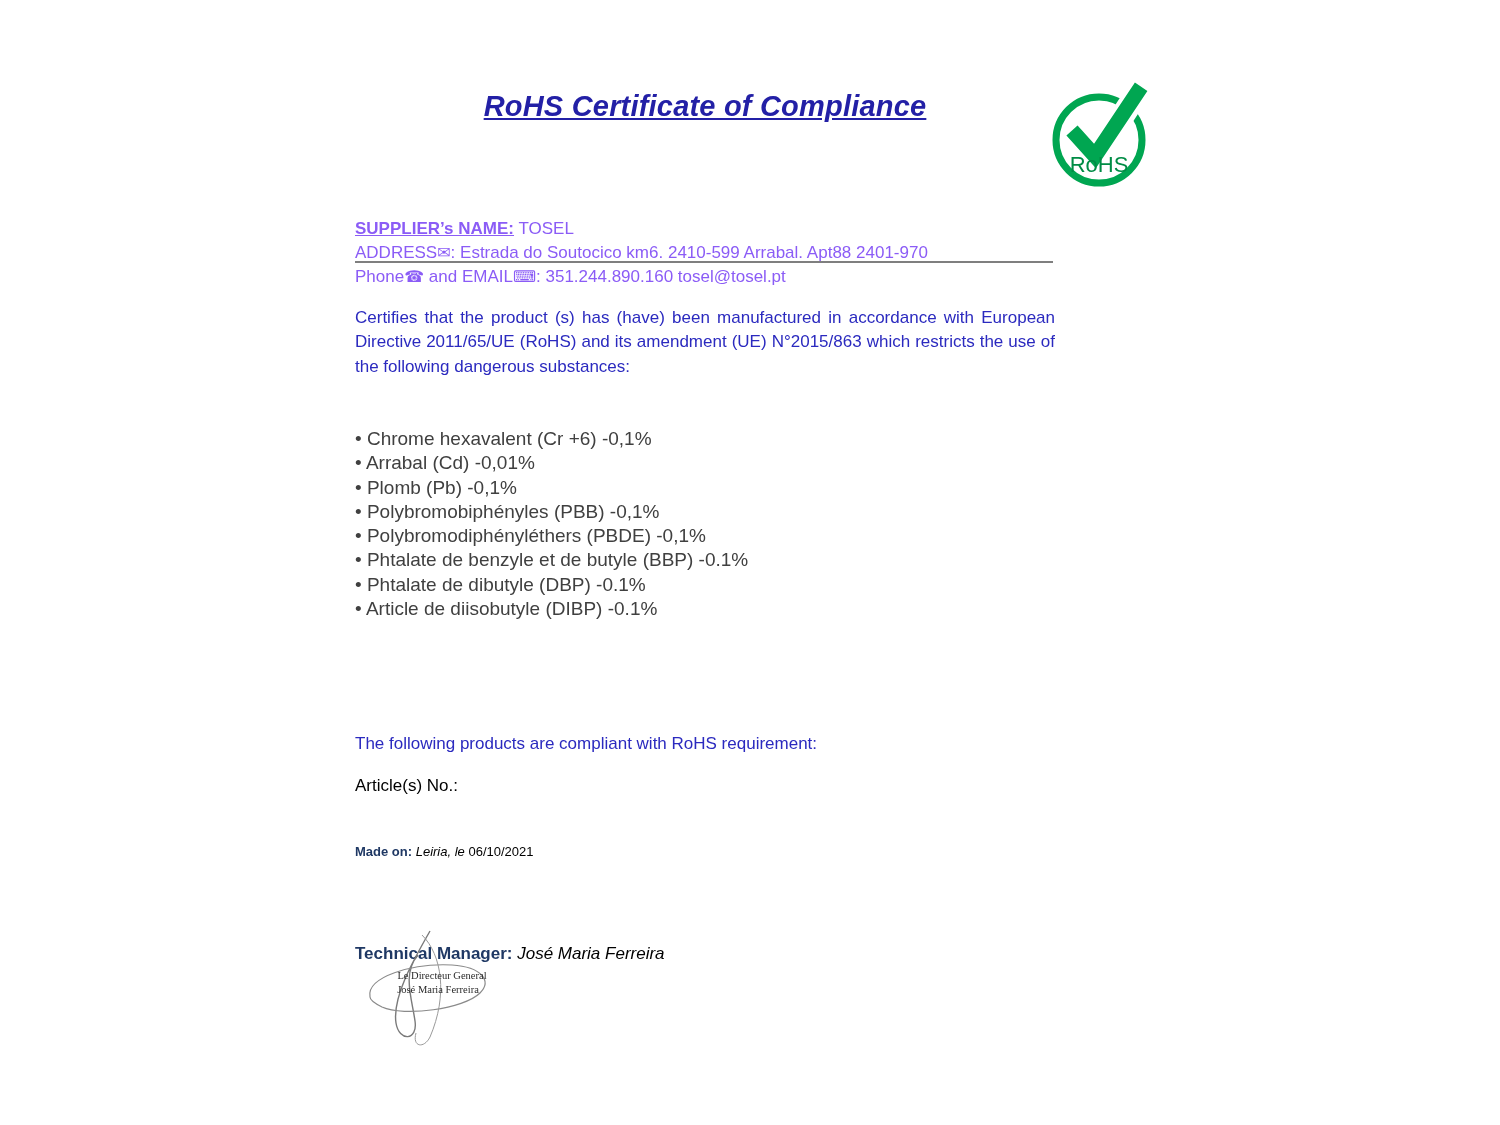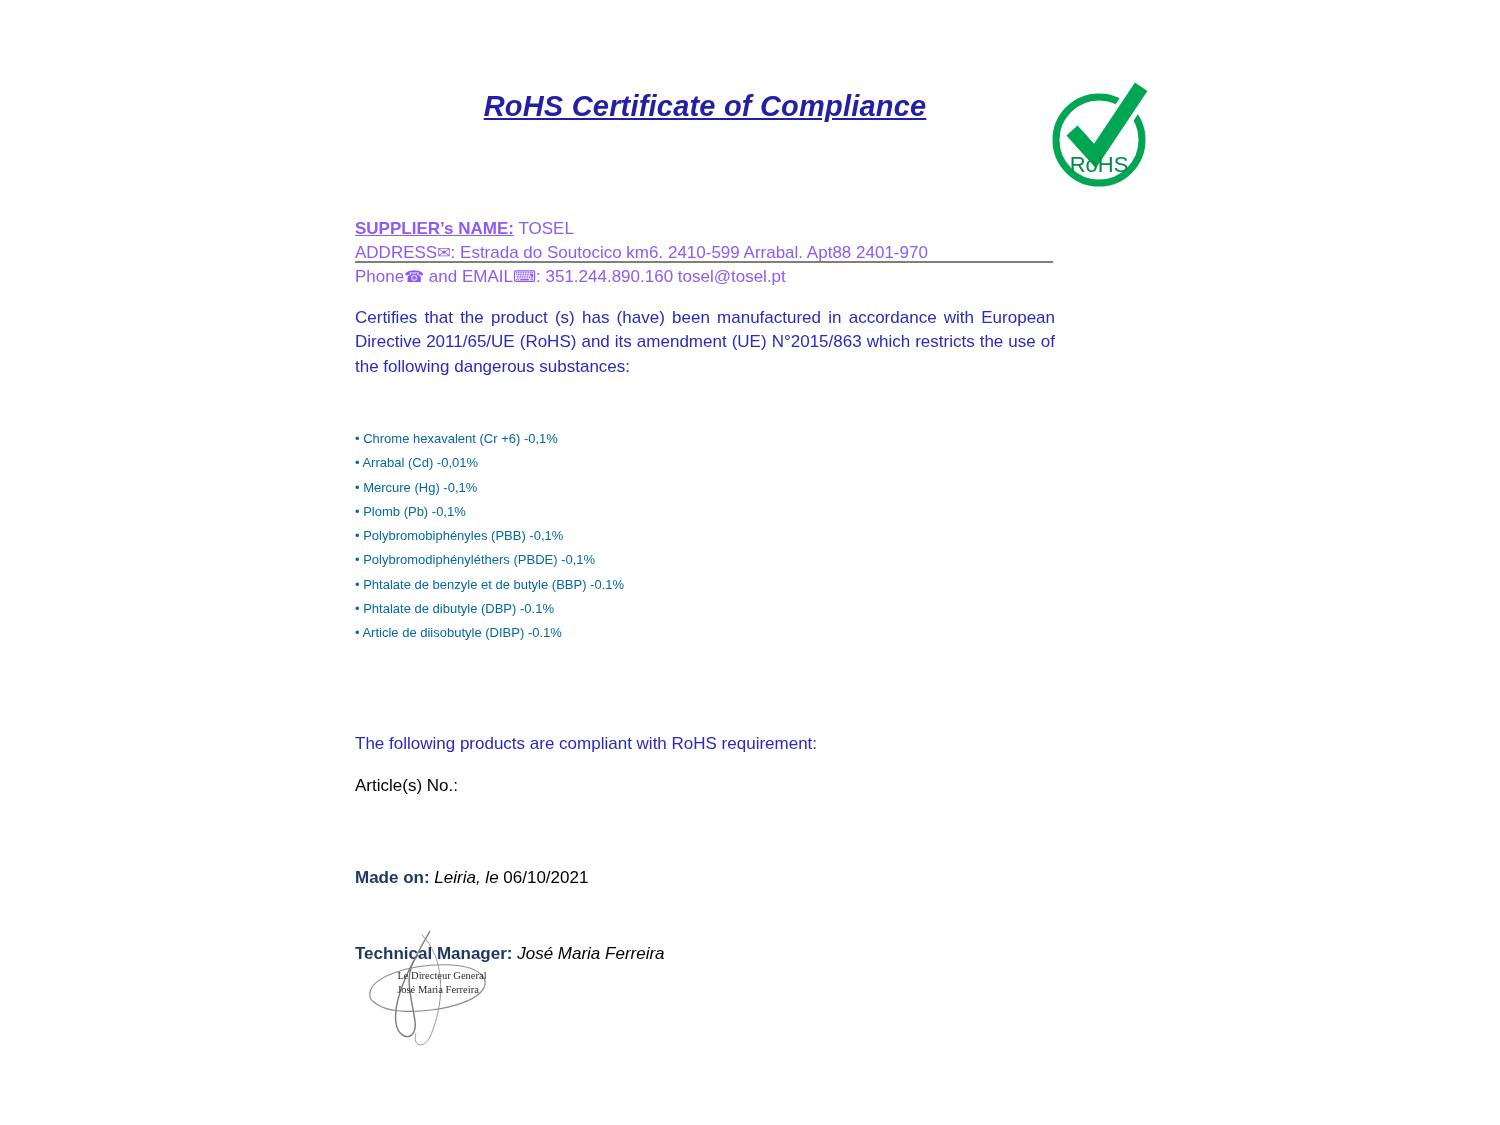--- a/index.html
+++ b/index.html
@@ -60,23 +60,23 @@
     font-size: 17px;
     line-height: 24.3px;
     text-align: justify;
     color: #2B2ABF;
   }
   .substances {
     position: absolute;
     left: 355px;
     top: 427px;
     width: 700px;
-    font-size: 13px;
+    font-size: 19px;
     line-height: 24.3px;
-    color: #0369a1;
+    color: #404040;
     list-style: none;
     margin: 0;
     padding: 0;
   }
   .substances li::before { content: "• "; }
   .statement {
     position: absolute;
     left: 355px;
     top: 734px;
     width: 700px;
@@ -89,22 +89,21 @@
     top: 776px;
     width: 700px;
     font-size: 17px;
     color: #000000;
   }
   .made-on-line {
     position: absolute;
     left: 355px;
     top: 844px;
     width: 700px;
-    font-size: 17px;
-    margin-top: 24px;
+    font-size: 13px;
   }
   .manager-line {
     position: absolute;
     left: 355px;
     top: 944px;
     width: 700px;
     font-size: 17px;
   }
   .navy-label { font-weight: bold; color: #1F3864; }
   .italic-val { font-style: italic; font-family: "Liberation Sans", sans-serif; }
@@ -148,21 +147,20 @@
     </div>
   </div>
 
   <div class="rule"></div>
 
   <div class="cert-paragraph">Certifies that the product (s) has (have) been manufactured in accordance with European Directive 2011/65/UE (RoHS) and its amendment (UE) N°2015/863 which restricts the use of the following dangerous substances:</div>
 
   <ul class="substances">
     <li>Chrome hexavalent (Cr +6) -0,1%</li>
     <li>Arrabal (Cd) -0,01%</li>
-    <li>Mercure (Hg) -0,1%</li>
     <li>Plomb (Pb) -0,1%</li>
     <li>Polybromobiphényles (PBB) -0,1%</li>
     <li>Polybromodiphényléthers (PBDE) -0,1%</li>
     <li>Phtalate de benzyle et de butyle (BBP) -0.1%</li>
     <li>Phtalate de dibutyle (DBP) -0.1%</li>
     <li>Article de diisobutyle (DIBP) -0.1%</li>
   </ul>
 
   <div class="statement">The following products are compliant with RoHS requirement:</div>
 

